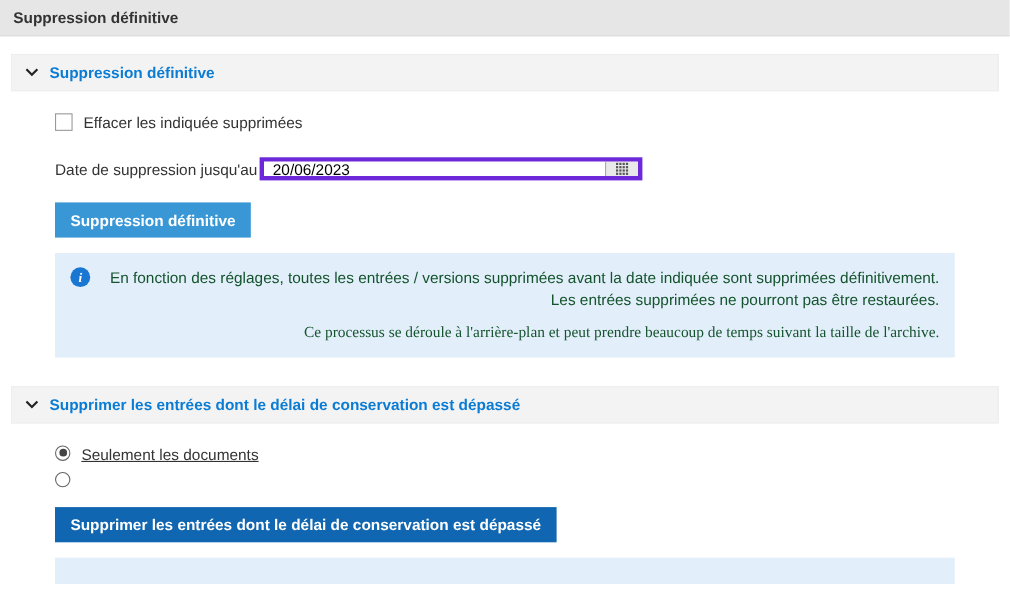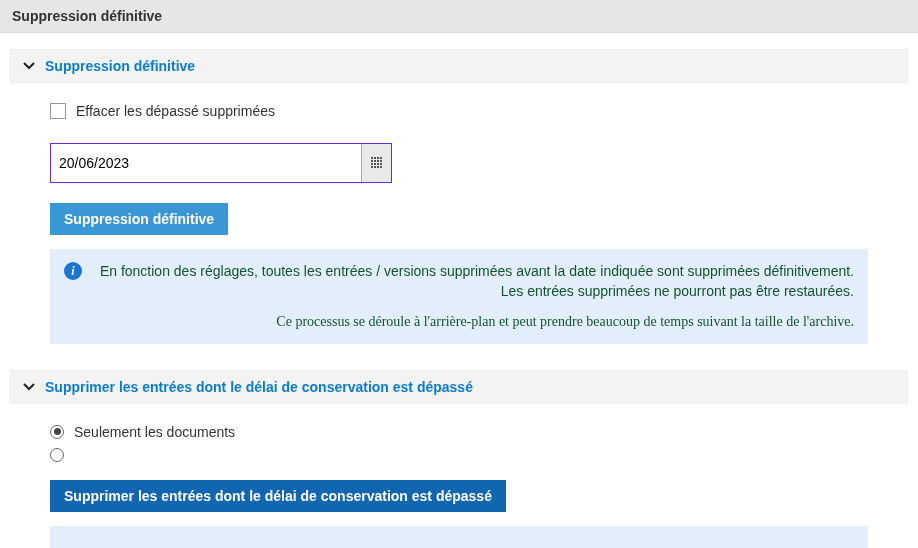--- a/index.html
+++ b/index.html
@@ -59,22 +59,22 @@
     align-items: center;
     margin-top: 24px;
     margin-bottom: 20px;
   }
   .date-label {
     width: 186px;
     color: #333;
   }
   .date-field {
     display: flex;
-    border: 1px solid #6d28d9;
-    height: 40px;
+    border: 4px solid #6d28d9;
+    height: 21px;
   }
   .date-input {
     border: none;
     padding: 4px 8px;
     width: 310px;
     font-size: 14px;
     outline: none;
   }
   .date-picker-btn {
     width: 30px;
@@ -126,22 +126,22 @@
   }
   .info-text {
     color: #14532d;
     line-height: 1.45;
     text-align: right;
   }
   .info-text p { margin-bottom: 10px; }
   .info-text p:last-child { margin-bottom: 0; font-family: Liberation Serif, serif; }
   .radio-row {
     display: flex;
-    align-items: center;
     margin-bottom: 8px;
+    text-decoration: underline;
   }
   .fake-radio {
     width: 14px;
     height: 14px;
     border: 1px solid #666;
     border-radius: 50%;
     margin-right: 10px;
     display: flex;
     align-items: center;
     justify-content: center;
@@ -169,24 +169,25 @@
       <svg width="12" height="12" viewBox="0 0 12 12">
           <path d="M1 3 L6 8 L11 3" fill="none" stroke="#222" stroke-width="2"></path>
         </svg>
     </span>
     <span class="title">Suppression définitive</span>
   </div>
   <div class="section-body">
 
     <div class="checkbox-row">
       <span class="fake-checkbox"></span>
-      <span>Effacer les dépassé supprimées</span>
+      <span>Effacer les indiquée supprimées</span>
     </div>
 
     <div class="date-row">
+      <span class="date-label">Date de suppression jusqu'au</span>
       <div class="date-field">
         <input class="date-input" type="text" value="20/06/2023" style="">
         <div class="date-picker-btn">
           <svg width="14" height="14" viewBox="0 0 14 14">
             <g fill="#555">
               <rect x="1" y="1" width="2" height="2"></rect>
                 <rect x="4" y="1" width="2" height="2"></rect>
                 <rect x="7" y="1" width="2" height="2"></rect>
                 <rect x="10" y="1" width="2" height="2"></rect>
               <rect x="1" y="4" width="2" height="2"></rect>

